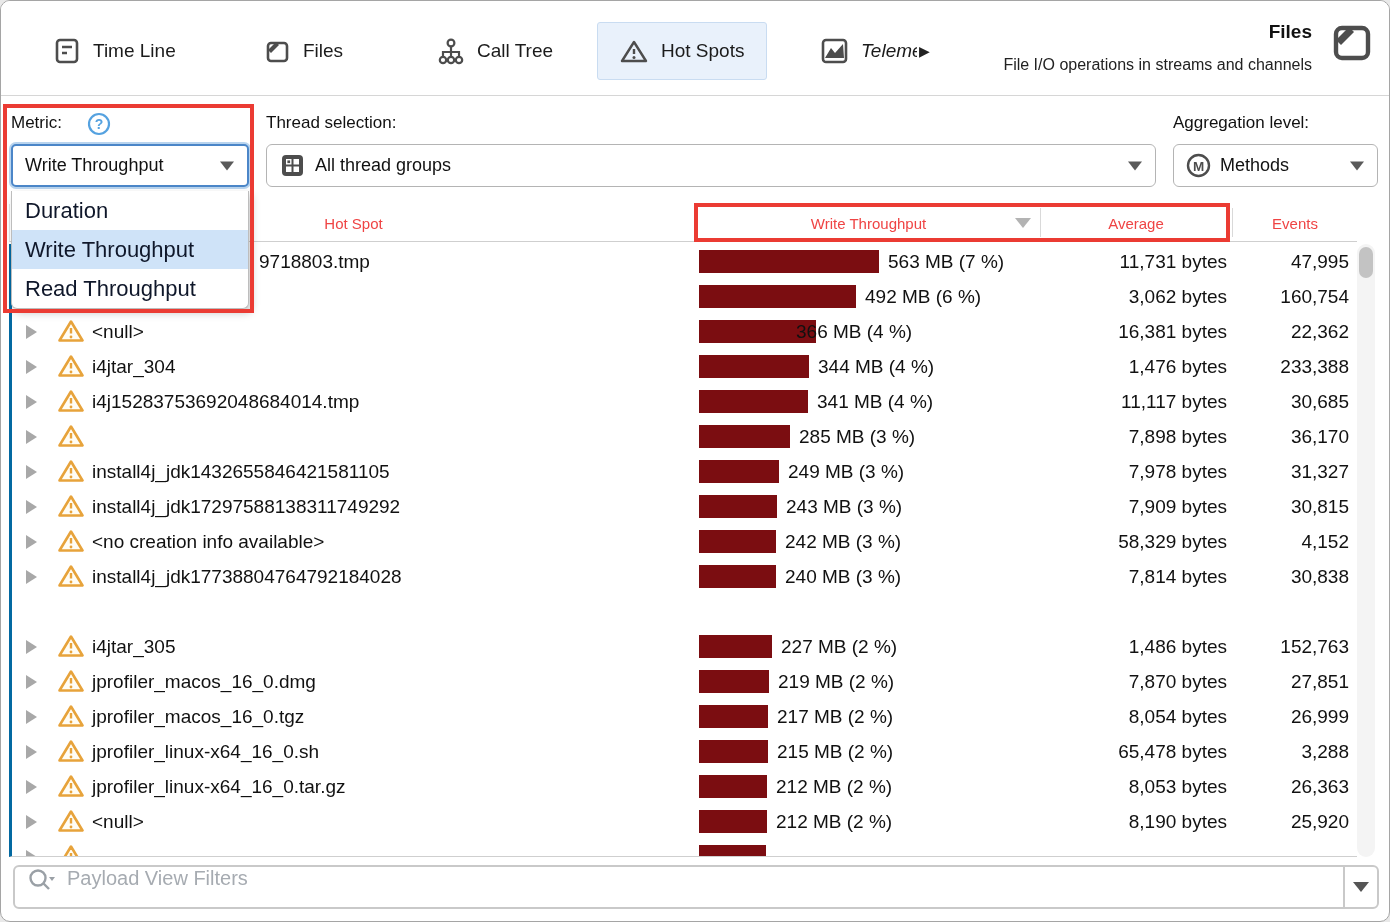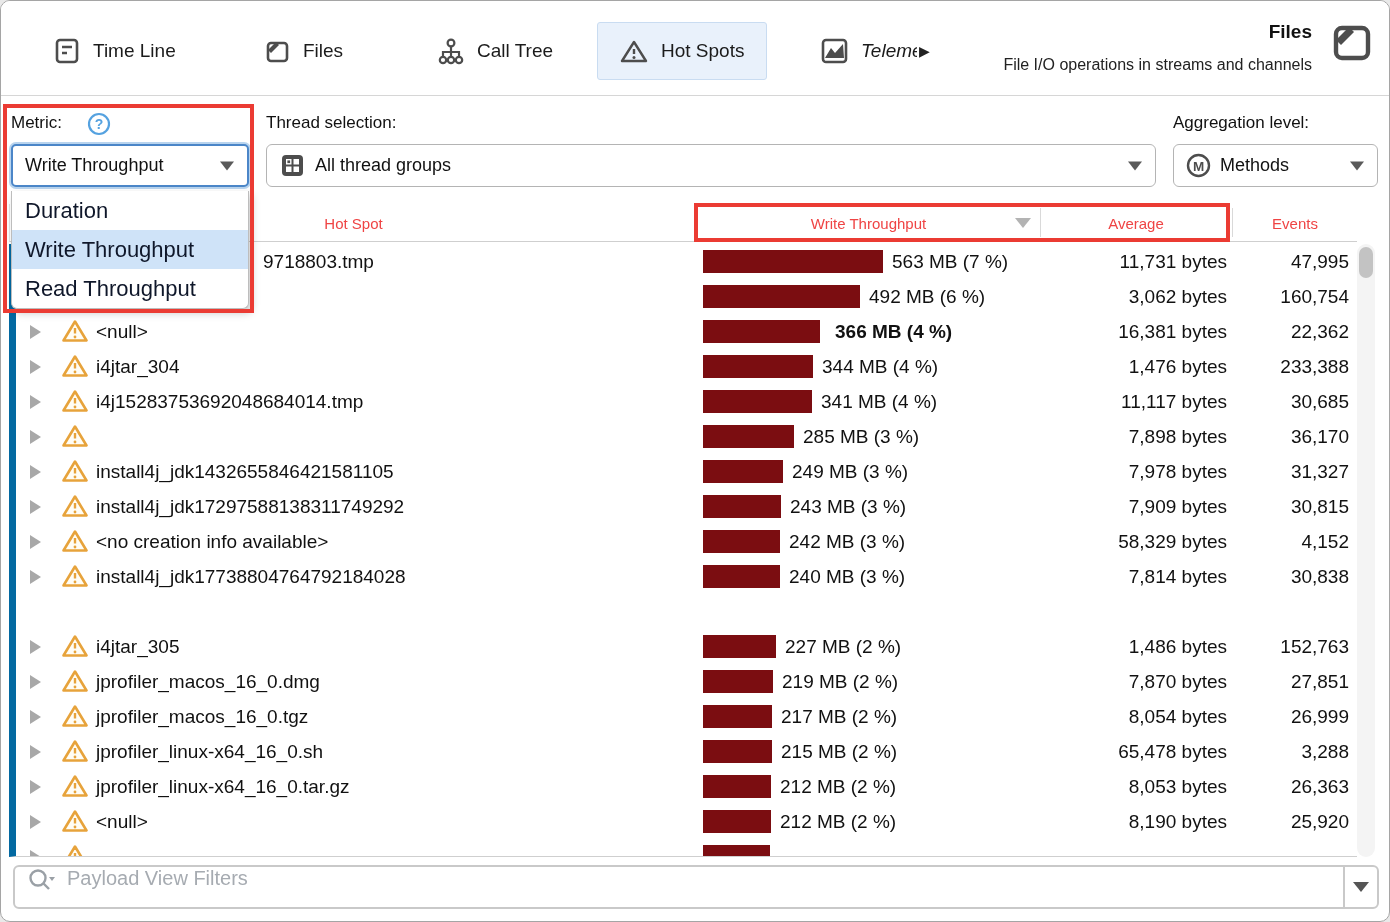--- a/index.html
+++ b/index.html
@@ -37,21 +37,21 @@
 
   
   .thead { position:absolute; left:8px; top:203px; width:1348px; height:38px; border-bottom:1px solid #cfcfcf;
            border-left:1px solid #e3e3e3; font-size:15px; color:#ef4444;padding-left:44px; }
   .thead .colsep { position:absolute; top:4px; bottom:4px; width:1px; background:#d9d9d9; }
   .th { position:absolute; top:0; height:38px; display:flex; align-items:center; justify-content:center; }
   .sort-arrow { position:absolute; width:0; height:0; border-left:8px solid transparent; border-right:8px solid transparent;
                 border-top:10px solid #b3b3b3; top:14px; }
 
   .tbody { position:absolute; left:8px; top:243px; width:1348px; height:613px; overflow:hidden;
-           border-left:7px solid #0369a1; border-bottom:1px solid #cfcfcf; }
+           border-left:3px solid #0369a1; border-bottom:1px solid #cfcfcf; }
   .row { position:absolute; left:0; width:100%; height:35px; }
   .expander { position:absolute; left:14px; top:11px; width:0; height:0;
               border-top:7px solid transparent; border-bottom:7px solid transparent; border-left:11px solid #a8a8a8; }
   .rname { position:absolute; left:80px; top:0; height:35px; display:flex; align-items:center; font-size:19px; color:#111; white-space:nowrap; }
   .warnicon { position:absolute; left:46px; top:5px; }
   .bar { position:absolute; left:687px; top:6px; height:23px; }
   .bval { position:absolute; top:0; height:35px; display:flex; align-items:center; font-size:19px; color:#111; white-space:nowrap; }
   .avg  { position:absolute; right:130px; top:0; height:35px; display:flex; align-items:center; font-size:19px; color:#111; }
   .evt  { position:absolute; right:8px; top:0; height:35px; display:flex; align-items:center; font-size:19px; color:#111; }
 
@@ -208,21 +208,21 @@
 
   <div class="row" style="top: 70px;">
     <span class="expander"></span>
     <svg class="warnicon" width="26" height="24" viewBox="0 0 26 24">
       <path d="M13 2.5 L24.5 21.5 H1.5 Z" fill="#fffdf5" stroke="#e7a33b" stroke-width="2.6" stroke-linejoin="round"></path>
       <line x1="13" y1="9" x2="13" y2="14.5" stroke="#e7a33b" stroke-width="2.4"></line>
       <circle cx="13" cy="18" r="1.4" fill="#e7a33b"></circle>
     </svg>
     <span class="rname">&lt;null&gt;</span>
     <span class="bar" style="width: 117px; background: rgb(123, 13, 17);"></span>
-    <span class="bval" style="left: 819px; font-weight: bold;">366 MB (4 %)</span>
+    <span class="bval" style="left: 784px;">366 MB (4 %)</span>
     <span class="avg">16,381 bytes</span>
     <span class="evt">22,362</span>
   </div>
 
   <div class="row" style="top: 105px;">
     <span class="expander"></span>
     <svg class="warnicon" width="26" height="24" viewBox="0 0 26 24">
       <path d="M13 2.5 L24.5 21.5 H1.5 Z" fill="#fffdf5" stroke="#e7a33b" stroke-width="2.6" stroke-linejoin="round"></path>
       <line x1="13" y1="9" x2="13" y2="14.5" stroke="#e7a33b" stroke-width="2.4"></line>
       <circle cx="13" cy="18" r="1.4" fill="#e7a33b"></circle>

